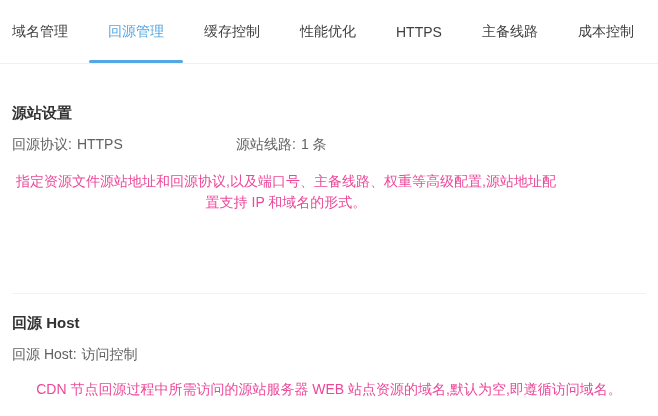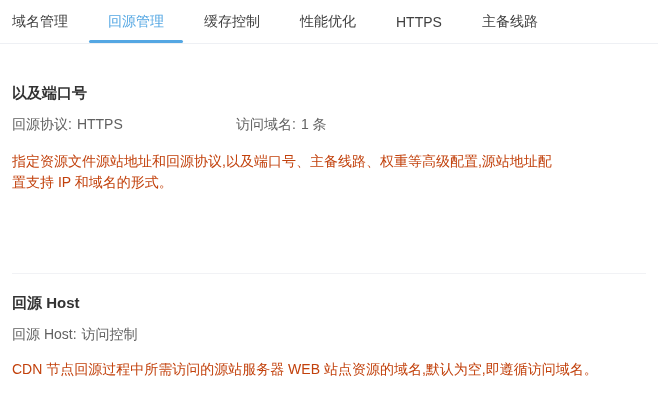--- a/index.html
+++ b/index.html
@@ -7,21 +7,21 @@
     width: 658px; height: 416px;
     background: #ffffff;
     overflow: hidden;
     font-family: "Liberation Sans", "DejaVu Sans", sans-serif;
   }
   
   .tabbar {
     display: flex;
     align-items: stretch;
     gap: 40px;
-    height: 44px;
+    height: 64px;
     padding-left: 12px;
     border-bottom: 1px solid #eef0f4;
     background: #ffffff;
   }
   .tab {
     position: relative;
     display: flex;
     align-items: center;
     font-size: 14px;
     color: #404040;
@@ -56,52 +56,54 @@
     gap: 36px;
   }
   .field { display: flex; }
   .field.col-fixed { width: 188px; }
   .field-value { margin-left: 5px; }
   .section-desc {
     margin-top: 19px;
     max-width: 548px;
     font-size: 14px;
     line-height: 21px;
-    color: #c2410c;
+    color: #ec4899;
+    text-align: center;
   }
   .section-2 .section-desc { margin-top: 17px; max-width: 640px; }
   .divider {
     border: none;
     border-top: 1px solid #f1f2f5;
     margin-top: 80px;
   }
 </style>
 </head>
 <body>
 
 <nav class="tabbar">
   <div class="tab">域名管理</div>
   <div class="tab active">回源管理</div>
   <div class="tab">缓存控制</div>
   <div class="tab">性能优化</div>
   <div class="tab">HTTPS</div>
   <div class="tab">主备线路</div>
+  <div class="tab">成本控制</div>
 </nav>
 
 <main class="content">
 
   <section class="section section-1">
-    <h2 class="section-title">以及端口号</h2>
+    <h2 class="section-title">源站设置</h2>
     <div class="field-row">
       <div class="field col-fixed">
         <span class="field-label">回源协议:</span>
         <span class="field-value">HTTPS</span>
       </div>
       <div class="field">
-        <span class="field-label">访问域名:</span>
+        <span class="field-label">源站线路:</span>
         <span class="field-value">1 条</span>
       </div>
     </div>
     <p class="section-desc">指定资源文件源站地址和回源协议,以及端口号、主备线路、权重等高级配置,源站地址配置支持 IP 和域名的形式。</p>
   </section>
 
   <hr class="divider">
 
   <section class="section section-2">
     <h2 class="section-title">回源 Host</h2>

